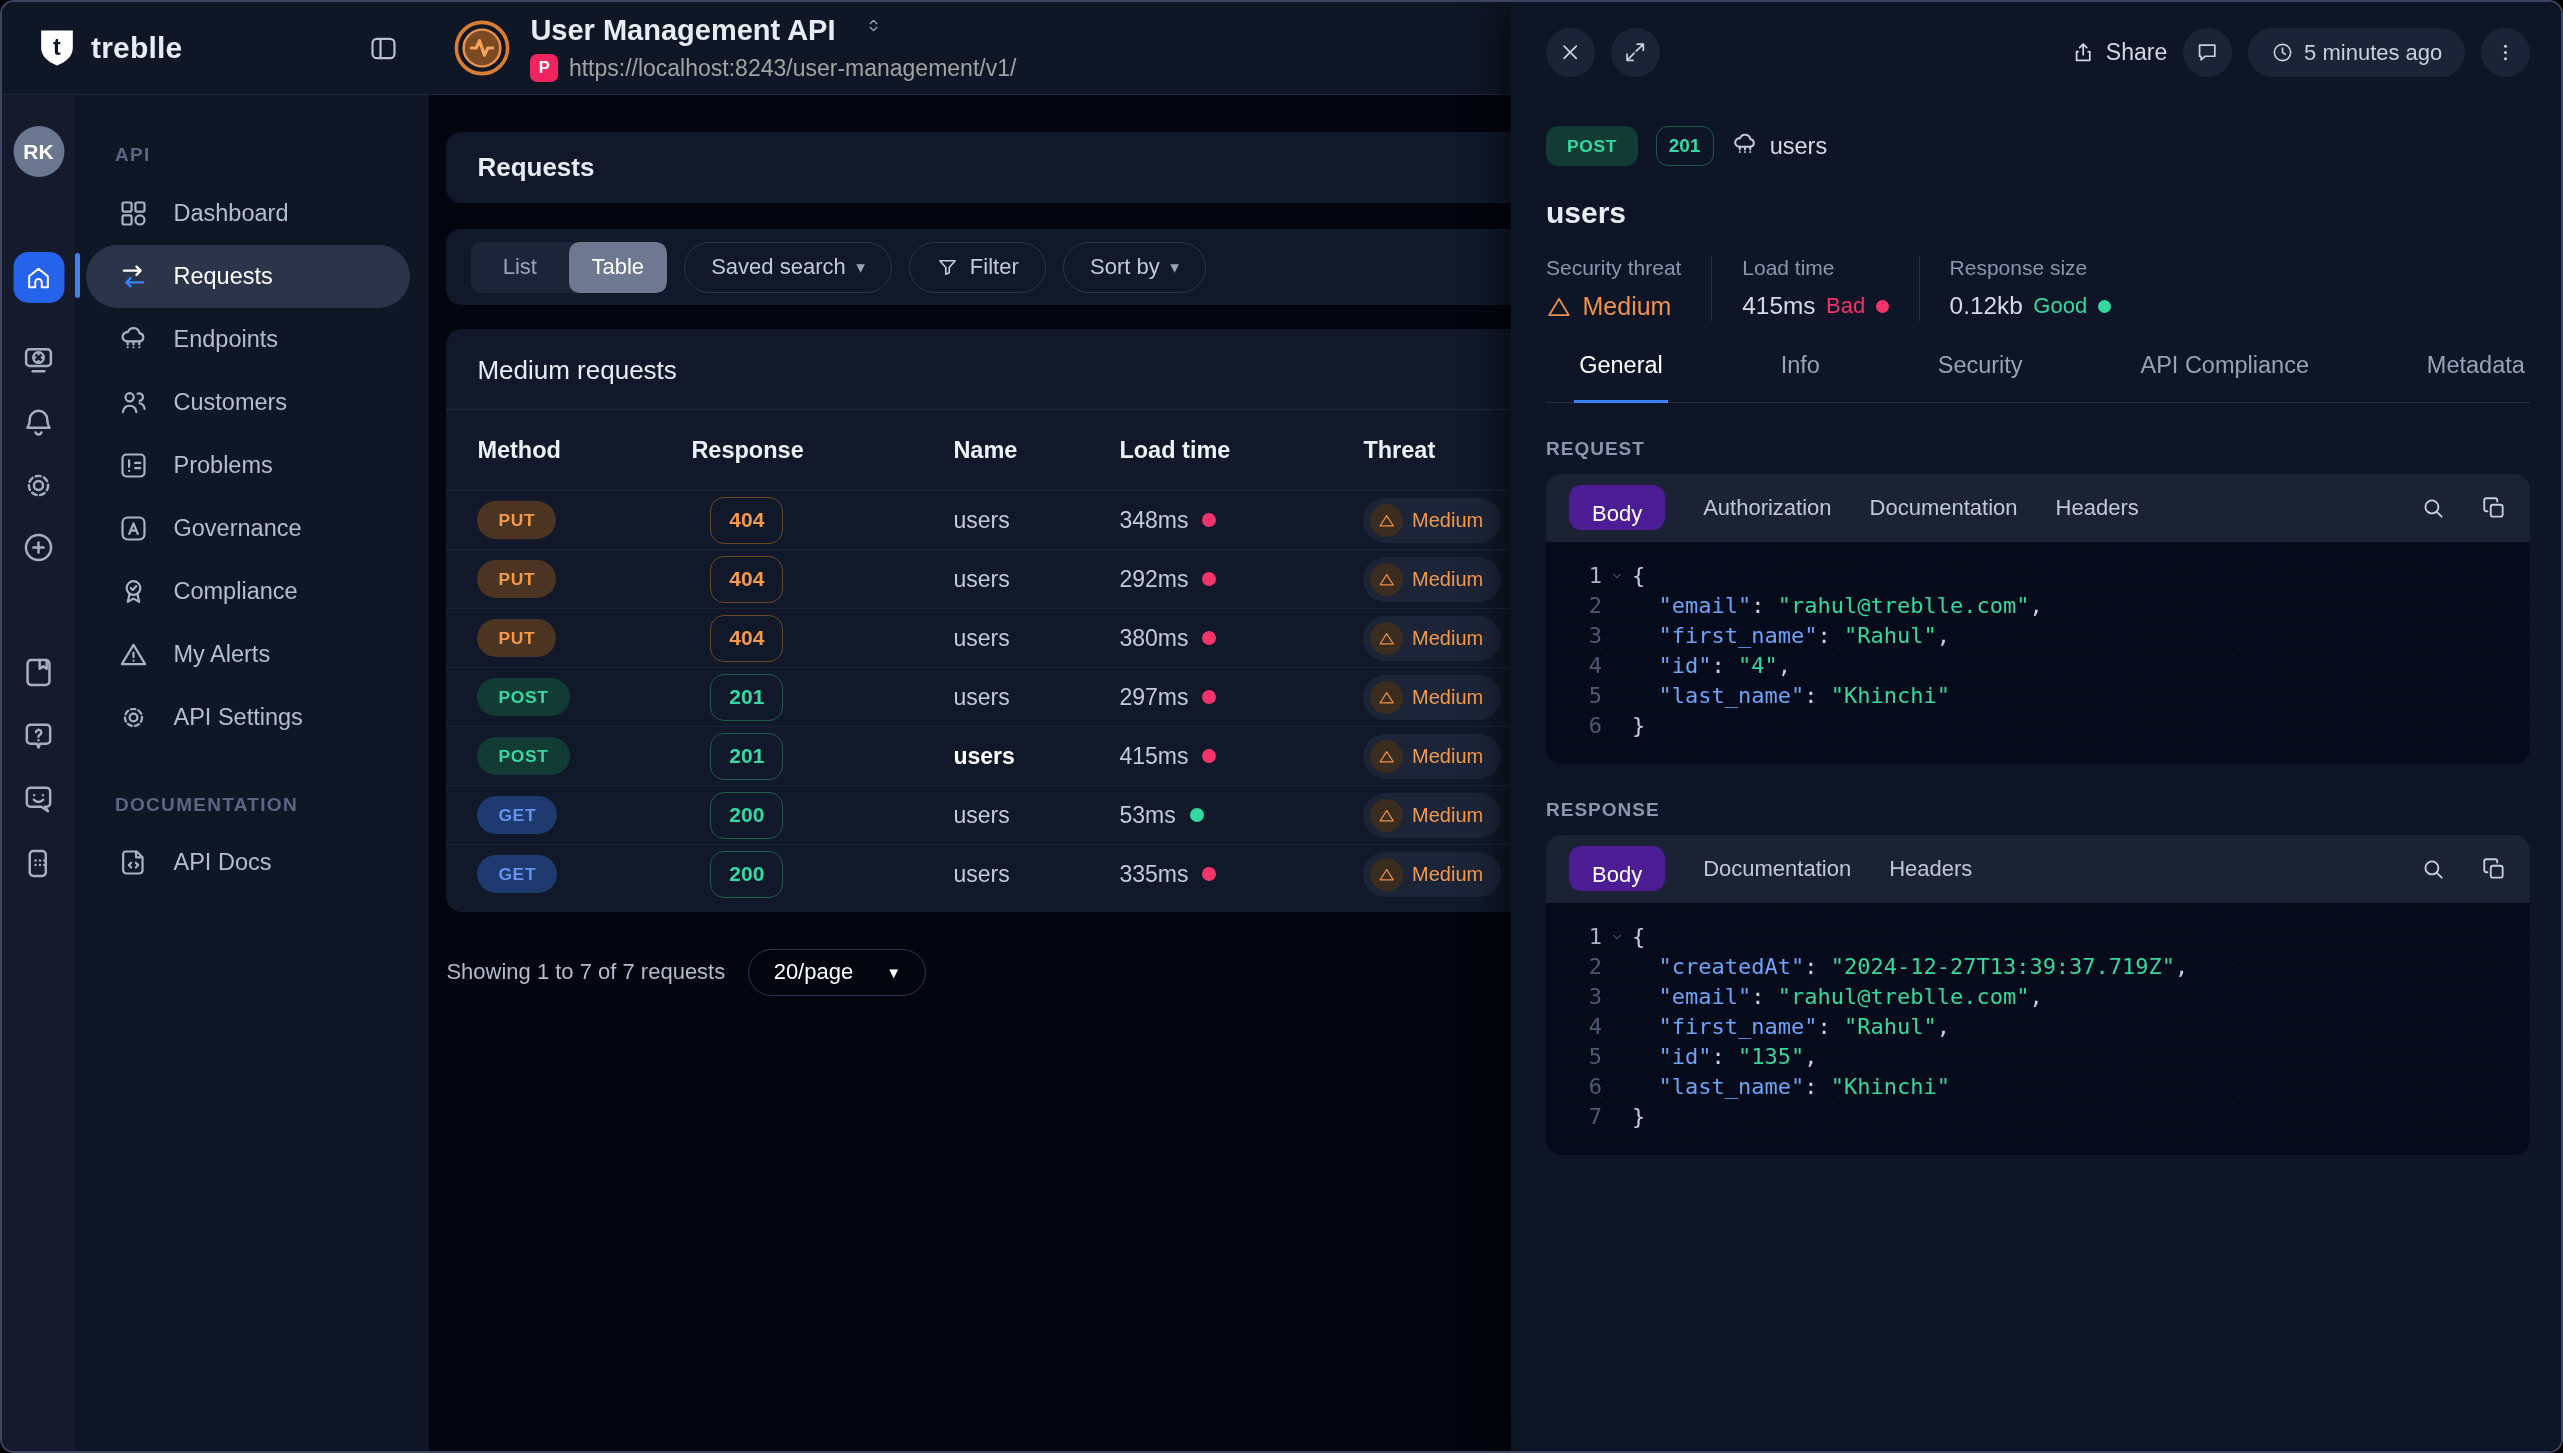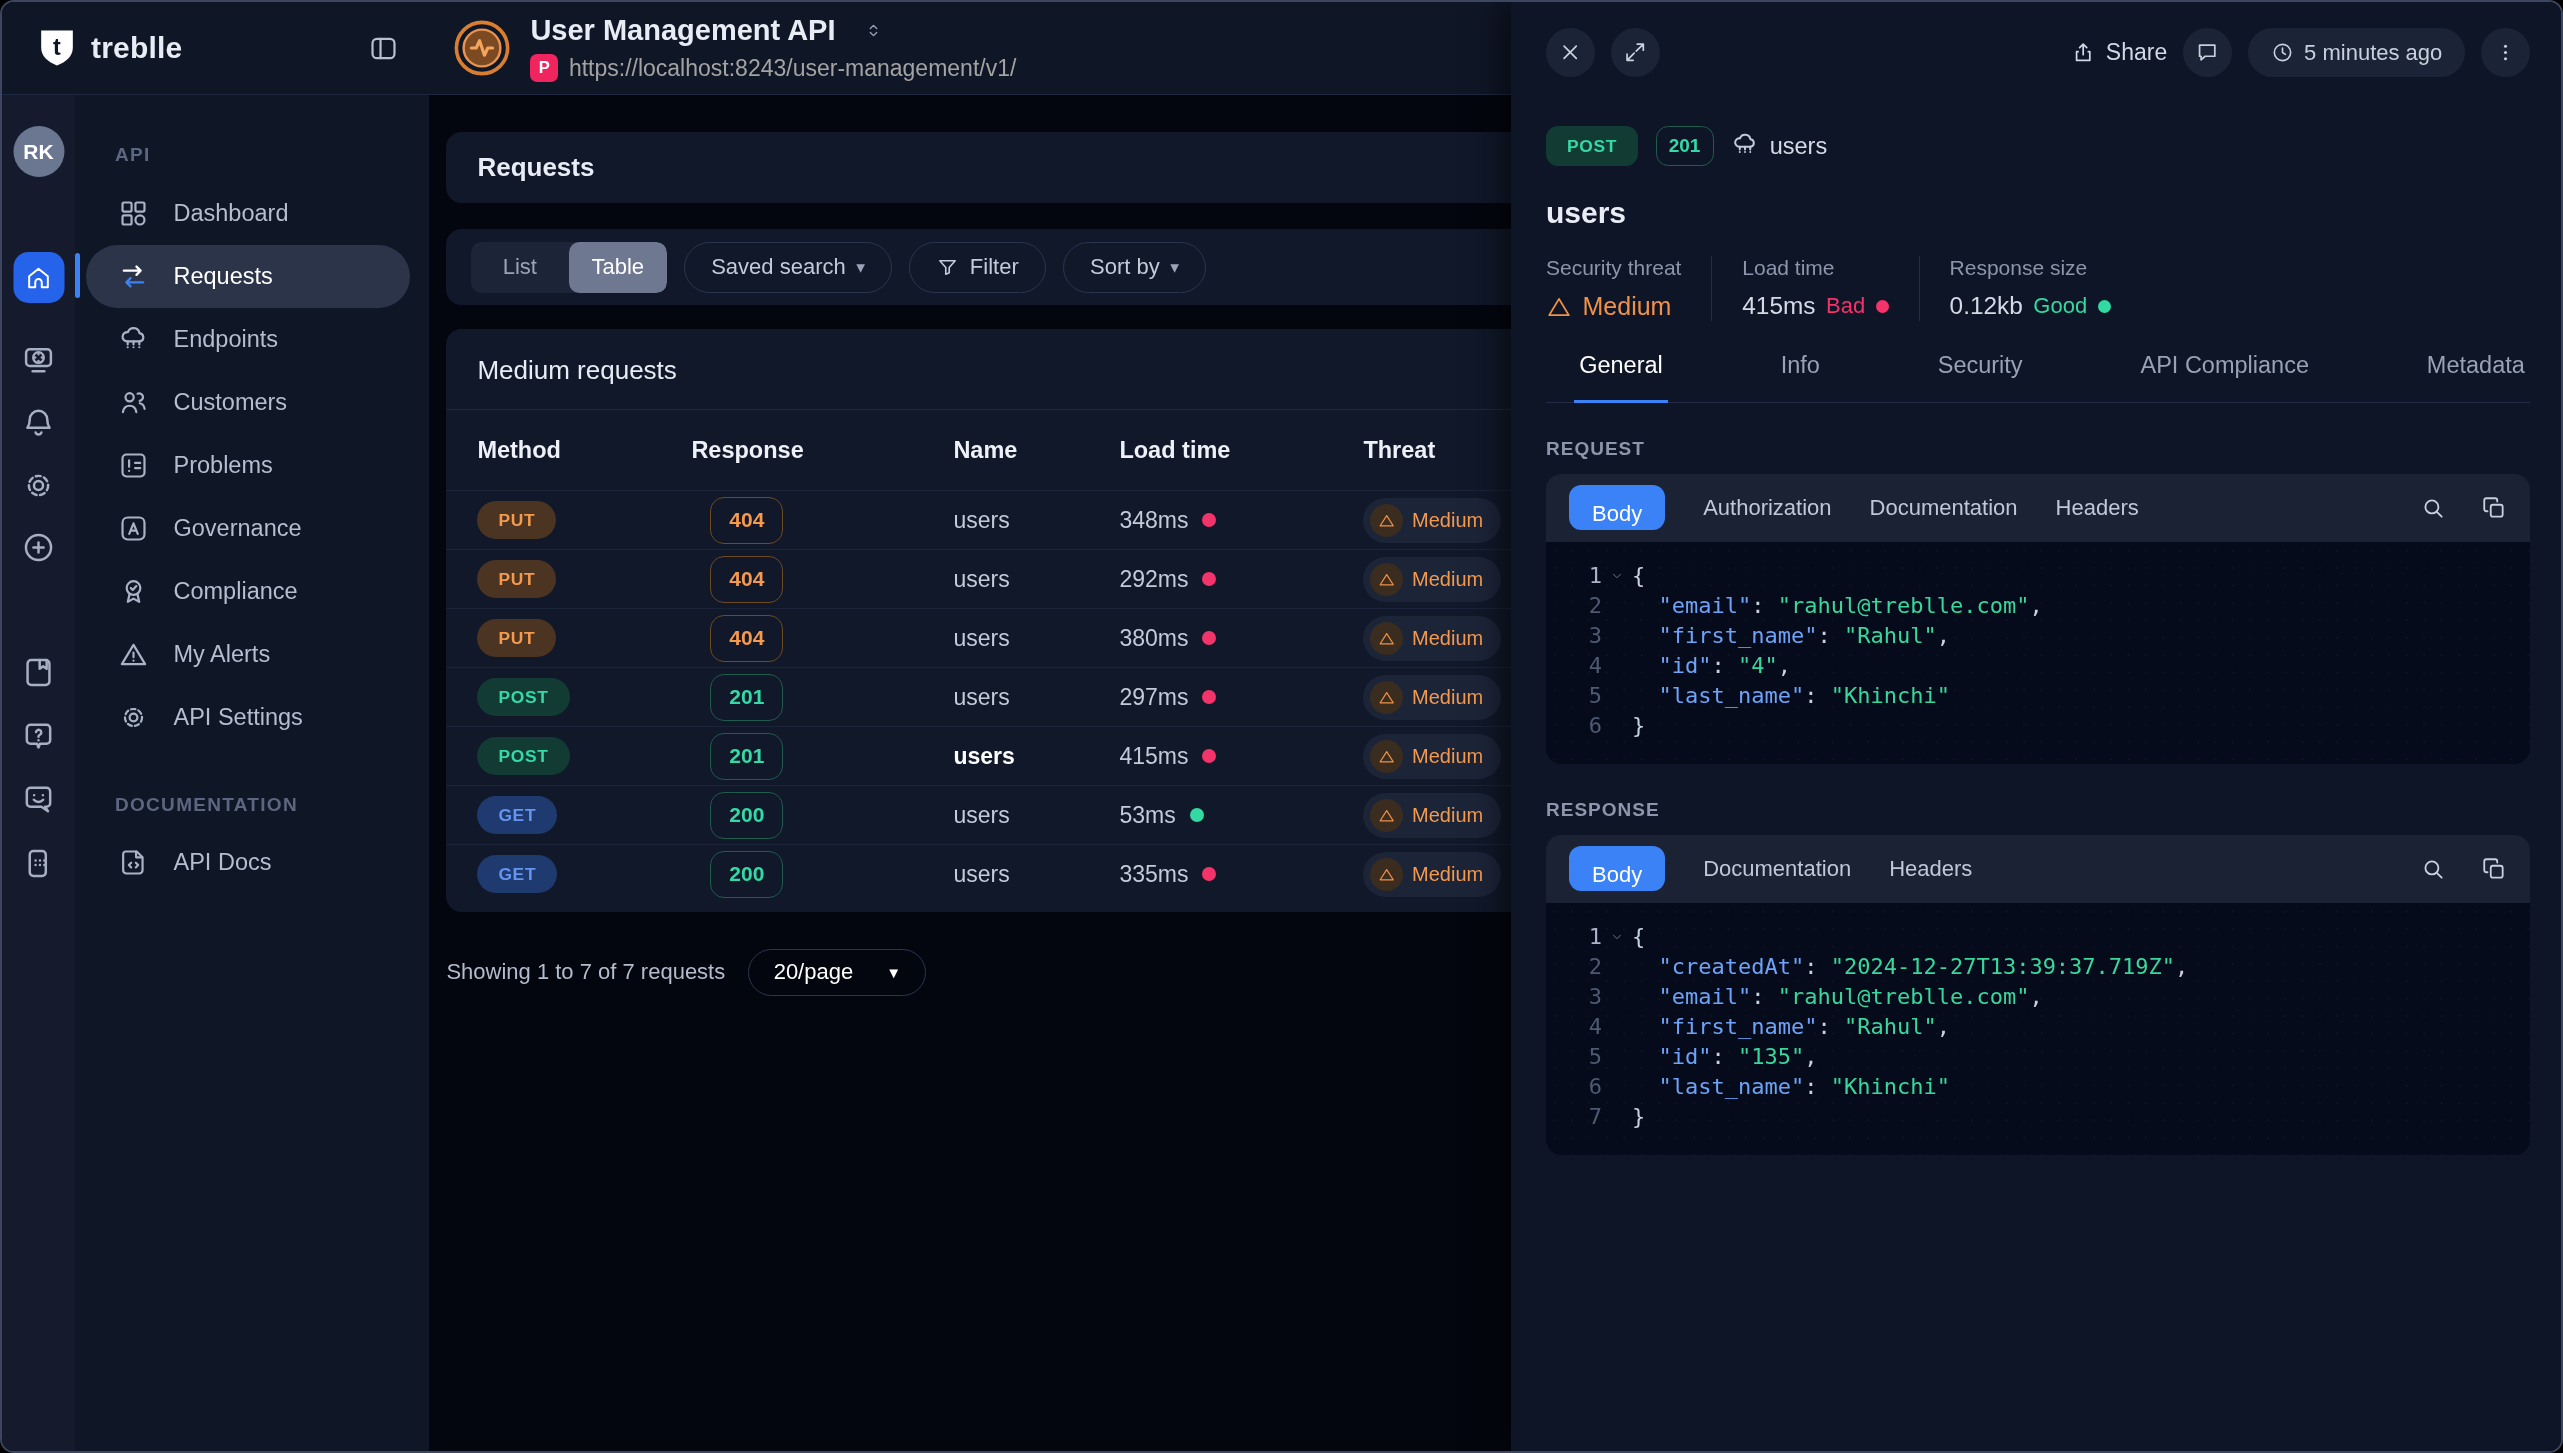--- a/index.html
+++ b/index.html
@@ -21,21 +21,21 @@
   .left-header{position:absolute;left:0;top:0;width:427px;height:93px;background:var(--side);
        border-bottom:0.9px solid var(--line);display:flex;align-items:center;padding:0 30px 0 35px;z-index:3;}
   .logo{display:flex;align-items:center;gap:14px;}
   .logo-badge{width:40px;height:42px;}
   .logo-name{font-size:30px;font-weight:800;letter-spacing:0.2px;text-align:right;}
   .collapse-btn{margin-left:auto;color:#b9c0d2;}
 
   .main-header{position:absolute;left:427px;top:0;width:1082px;height:93px;background:var(--side);
        border-bottom:0.9px solid var(--line);display:flex;align-items:center;padding:0 0 0 24.4px;z-index:1;}
   .api-avatar{width:58px;height:58px;margin-right:19px;}
-  .api-title-row{display:flex;align-items:center;gap:28px;}
+  .api-title-row{display:flex;align-items:flex-start;gap:28px;}
   .api-title{font-size:29px;font-weight:600;}
   .api-sub{display:flex;align-items:center;gap:10.5px;margin-top:7px;}
   .env-badge{width:28px;height:28px;border-radius:7px;background:#f0255f;color:#fff;
        font-size:16.6px;font-weight:700;display:grid;place-items:center;}
   .api-url{font-size:23px;color:#a3a3a3;}
 
   
   .rail{position:absolute;left:0;top:93px;bottom:0;width:73px;background:var(--rail);z-index:3;}
   .rail > *{position:absolute;left:50%;transform:translateX(-50%);}
   .avatar{width:51px;height:51px;border-radius:50%;background:#6b7690;color:#fff;
@@ -128,21 +128,21 @@
 
   .ptabs{display:flex;justify-content:space-between;margin-top:31px;border-bottom:1.7px solid #222b43;}
   .ptab{font-size:23.5px;color:#98a1b6;padding:0 5.2px 21px;border-bottom:3.5px solid transparent;
        margin-bottom:-1.7px;cursor:pointer;}
   .ptab.active{color:#fff;font-weight:500;border-bottom-color:var(--blue);margin-left:28px;}
 
   .sec-cap{font-size:19px;font-weight:700;letter-spacing:1px;color:#8c95ab;margin-top:35px;}
   .code-card{margin-top:14px;border-radius:15.7px;overflow:hidden;}
   .code-head{height:68px;background:var(--codehead);display:flex;align-items:center;gap:38px;padding:0 23px;}
   .ctab{font-size:22px;color:#c0c7d6;cursor:pointer;}
-  .ctab.active{background:#3b82f6;color:#fff;border-radius:12.2px;height:45px;display:grid;place-items:center;padding:16px 23px;}
+  .ctab.active{background:#4c1d95;color:#fff;border-radius:12.2px;height:45px;display:grid;place-items:center;padding:16px 23px;}
   .code-tools{margin-left:auto;display:flex;align-items:center;gap:35px;color:#c8cfdd;}
   .code-body{background:var(--codebg);padding:19px 26px 23px;
        background-image:radial-gradient(rgba(255,255,255,.03) 0.9px,transparent 0.9px);background-size:17.4px 17.4px;
        font-family:"DejaVu Sans Mono",monospace;font-size:22px;line-height:30px;}
   .cl{display:flex;white-space:pre;}
   .ln{width:30px;text-align:right;color:#4e5972;flex:none;}
   .cl.first .ln{color:#aab3c7;}
   .fold{width:30px;color:#6b7590;display:flex;align-items:center;justify-content:center;flex:none;}
   .gut{width:30px;flex:none;}
   .k{color:#6da3f8;}

